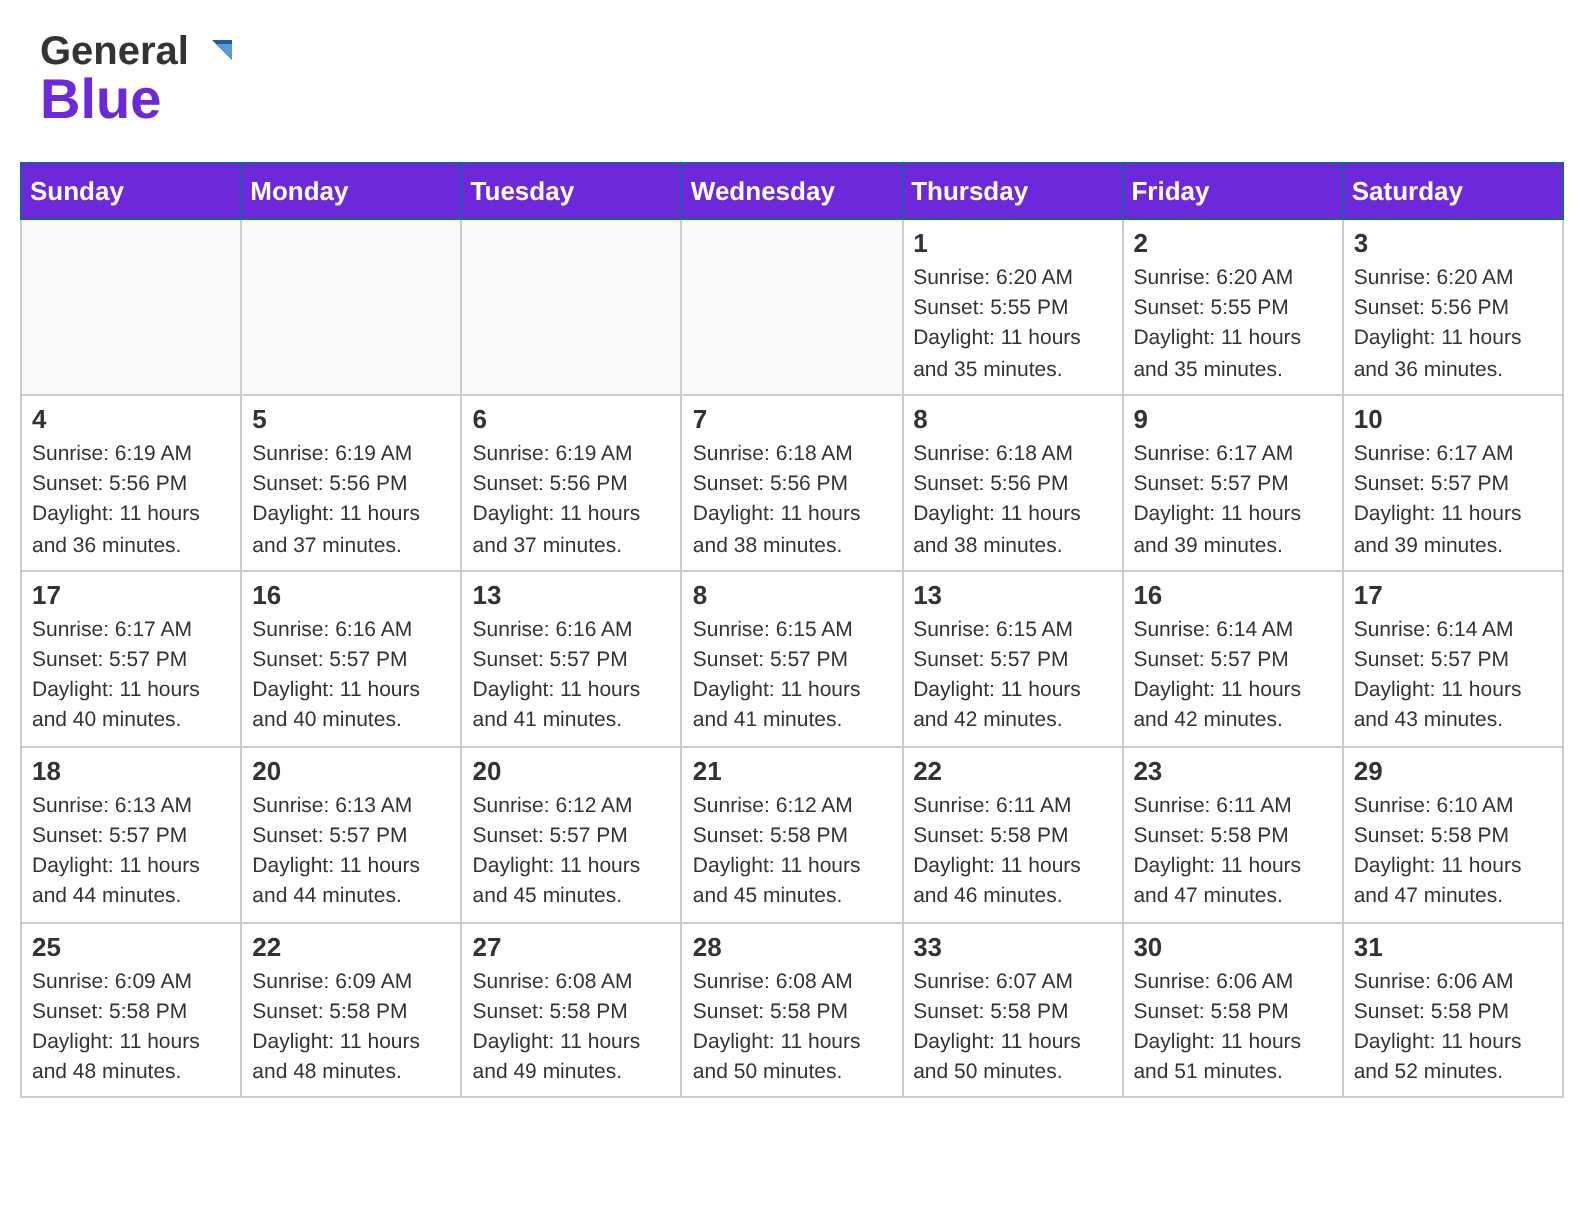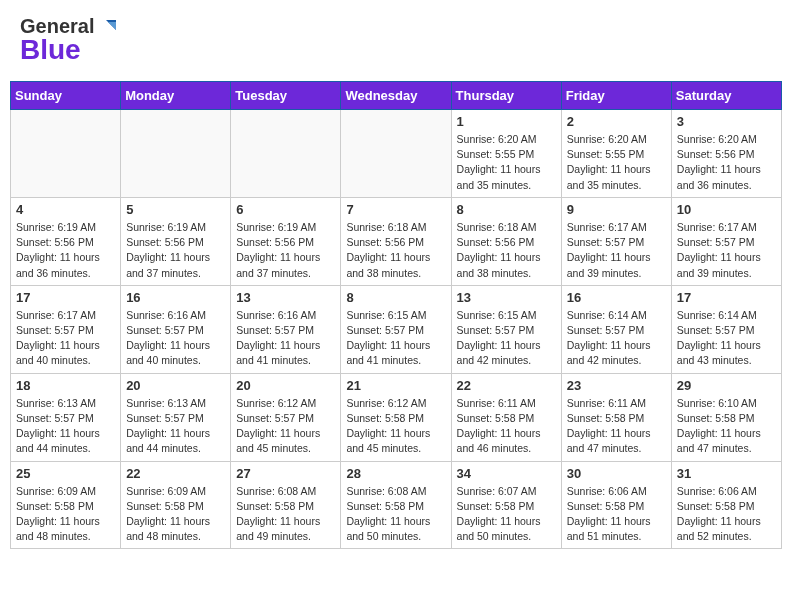--- a/index.html
+++ b/index.html
@@ -283,21 +283,21 @@
 Sunset: 5:58 PM
 Daylight: 11 hours and 49 minutes.</div>
         </td>
         <td>
           <span class="day-number">28</span>
           <div class="day-info">Sunrise: 6:08 AM
 Sunset: 5:58 PM
 Daylight: 11 hours and 50 minutes.</div>
         </td>
         <td>
-          <span class="day-number">34</span>
+          <span class="day-number">33</span>
           <div class="day-info">Sunrise: 6:07 AM
 Sunset: 5:58 PM
 Daylight: 11 hours and 50 minutes.</div>
         </td>
         <td>
           <span class="day-number">30</span>
           <div class="day-info">Sunrise: 6:06 AM
 Sunset: 5:58 PM
 Daylight: 11 hours and 51 minutes.</div>
         </td>

